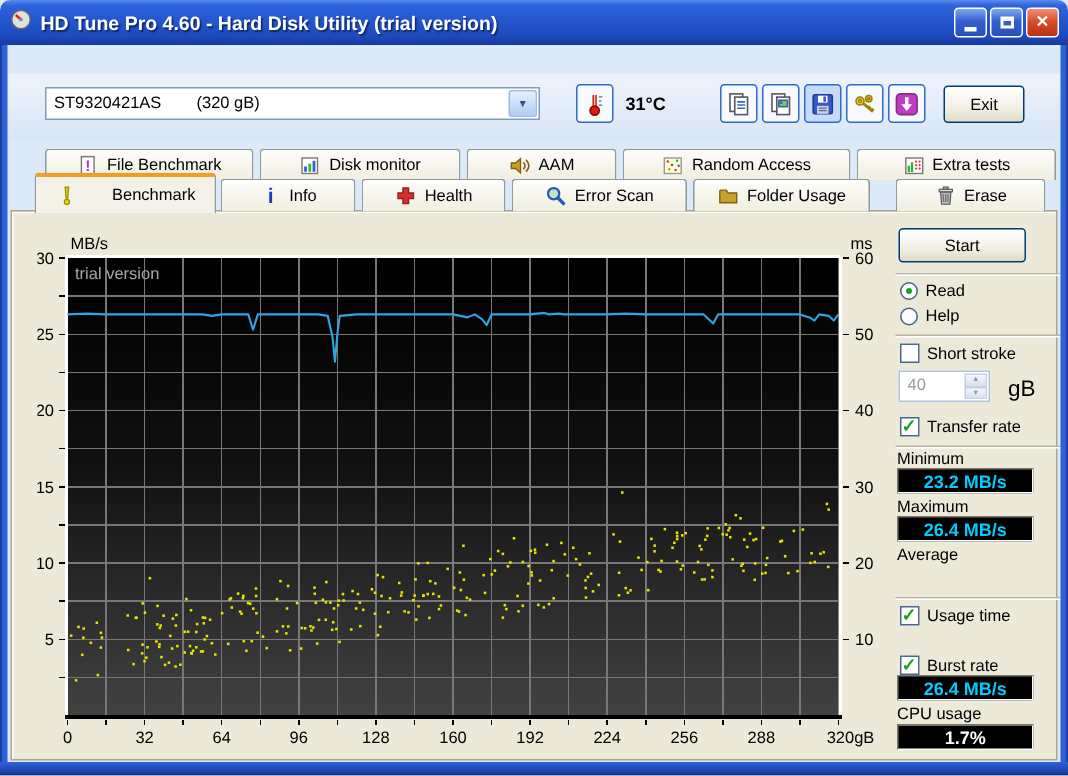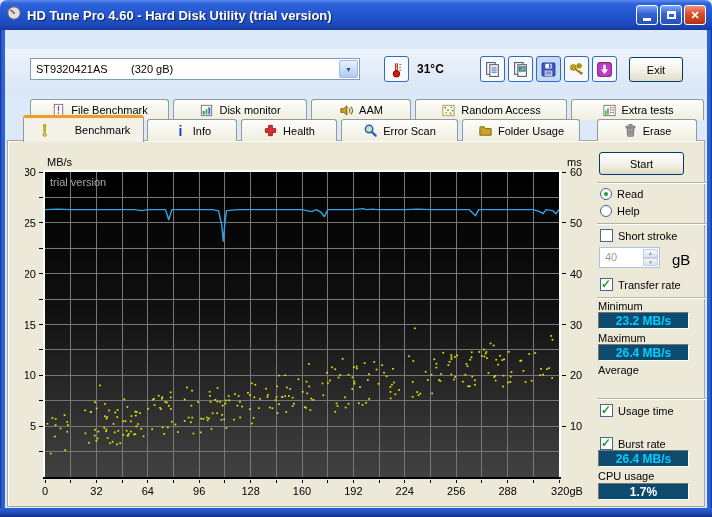--- a/index.html
+++ b/index.html
@@ -59,21 +59,21 @@
   .radio.selected .dot{display:block;}
   .checkbox{width:13px;height:13px;border:1px solid #46688C;background:#fff;position:relative;flex:0 0 auto;}
   .checkbox .mark{display:none;position:absolute;left:0px;top:-2px;color:#1FA21F;font-size:12px;font-weight:bold;}
   .checkbox.checked .mark{display:block;}
   .spinbox{position:absolute;left:591px;top:106px;width:61px;height:21px;background:#fff;border:1px solid #AEC4DA;font-size:11px;color:#9C9C94;}
   .spin-val{position:absolute;left:5px;top:3px;}
   .spinner{position:absolute;right:1px;top:1px;width:15px;height:17px;display:flex;flex-direction:column;}
   .spinner span{flex:1;background:linear-gradient(180deg,#F4F7FB,#D8E2EE);border:1px solid #C2D2E2;font-size:5px;color:#8A98A8;display:flex;align-items:center;justify-content:center;}
   .unit-label{position:absolute;font-size:15px;}
   .panel-label{position:absolute;left:590px;font-size:11px;color:#000;}
-  .valbox{position:absolute;left:590px;width:91px;height:17px;background:#0c4a6e;border:1px solid;border-color:#7A786A #FFF #FFF #7A786A;
+  .valbox{position:absolute;left:590px;width:91px;height:17px;background:#000000;border:1px solid;border-color:#7A786A #FFF #FFF #7A786A;
     display:flex;align-items:center;justify-content:center;font-size:12px;font-weight:bold;}
   .valbox.cyan span{color:#00CCFF;}
   .valbox.yellow span{color:#F2E60C;}
   .valbox.white span{color:#FFFFFF;}
 </style>
 </head>
 <body>
 
 <div id="window">
   <div class="frame-left"></div>

